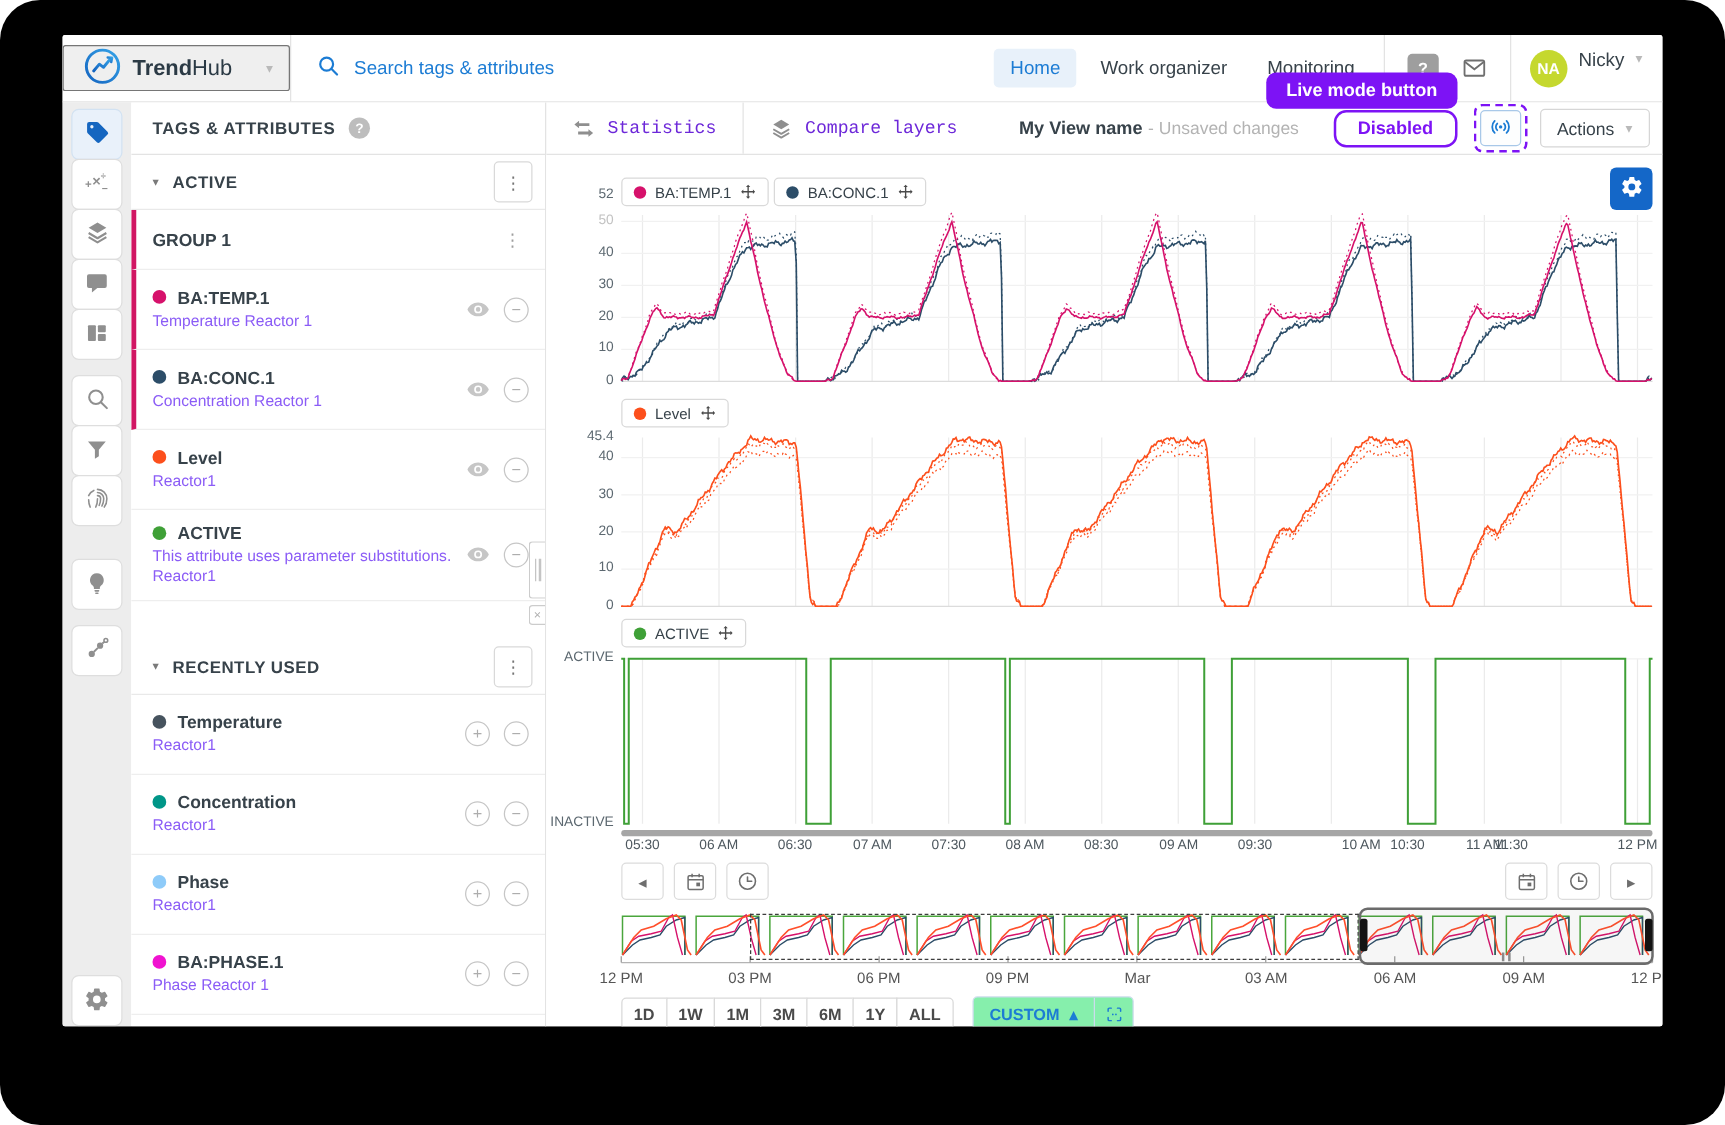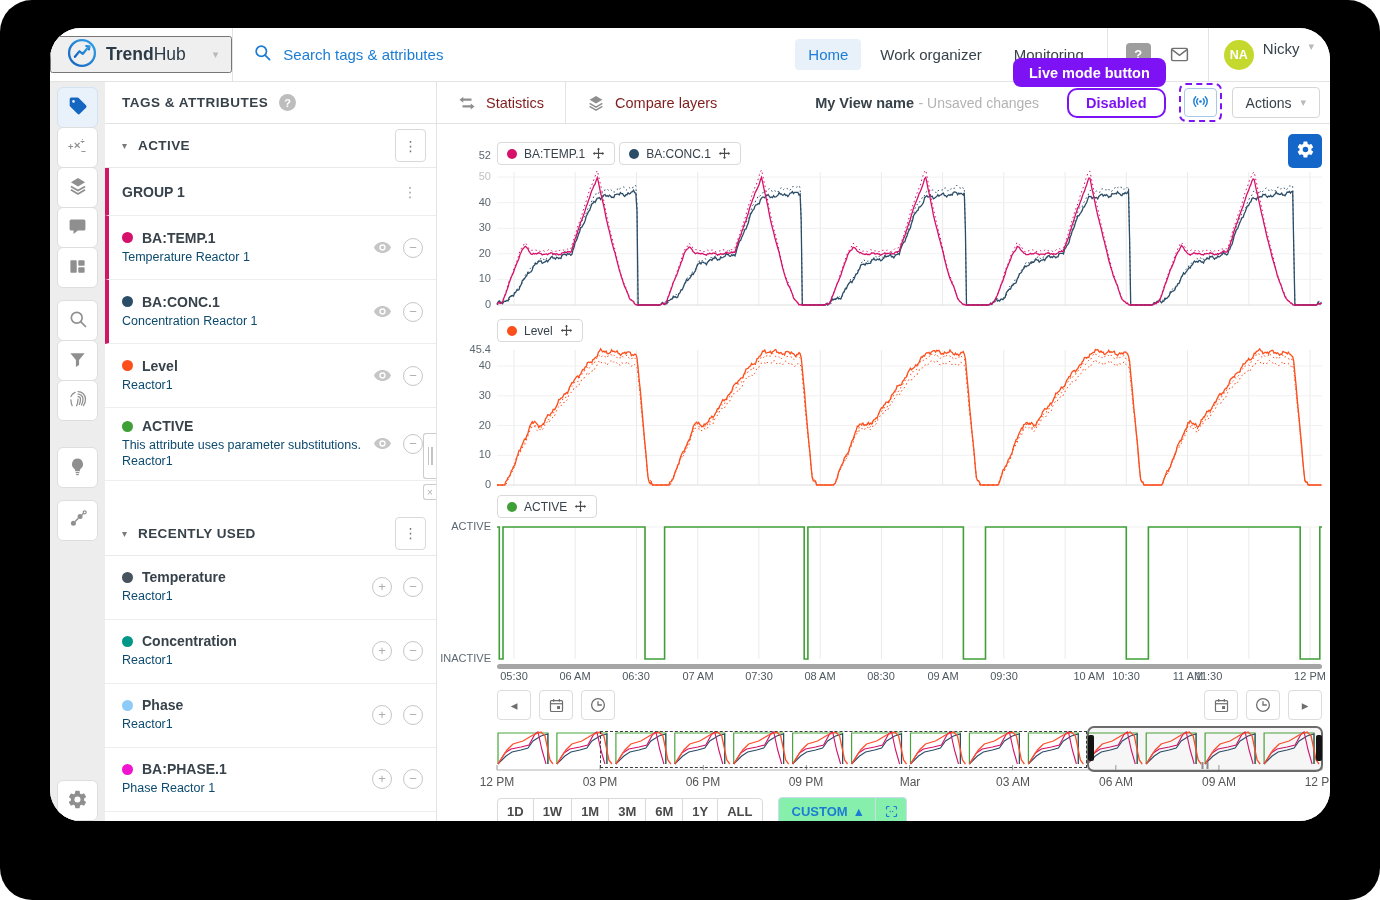--- a/index.html
+++ b/index.html
@@ -1,20 +1,20 @@
 <!DOCTYPE html>
 <html><head>
 <meta charset="utf-8">
 <style>
   *{box-sizing:border-box;margin:0;padding:0}
   html,body{width:1380px;height:900px;overflow:hidden;background:#fff;
     font-family:"Liberation Sans",sans-serif;color:#37424a}
   .frame{position:absolute;inset:0;background:#000;border-radius:32px}
   .app{position:absolute;left:50px;top:28px;width:1280px;height:793px;background:#fff;
-    border-radius:31px;overflow:hidden}
+    border-radius:2px;overflow:hidden}
   
   .topbar{height:54px;display:flex;align-items:center;border-bottom:1px solid #e3e3e3;background:#fff}
   .logo{display:flex;align-items:center;gap:9px;padding:0 12px 0 15px}
   .logo-text{font-size:17.5px;color:#2b3a45}
   .logo-text b{font-weight:bold}
   .caret{color:#b9b9b9;font-size:11px}
   .logo .caret{margin-left:18px}
   .vdiv{width:1px;align-self:stretch;background:#e3e3e3}
   .search{flex:1;display:flex;align-items:center;gap:11px;padding-left:20px;color:#1c7cd4}
   .search input{border:0;outline:0;font-size:15px;color:#1c7cd4;width:340px;background:transparent;font-family:inherit}
@@ -51,37 +51,37 @@
     font-size:14px;display:flex;align-items:center;justify-content:center;cursor:pointer}
   .row{border-bottom:1px solid #eee;padding:10px 13px 10px 17px;display:flex;align-items:center}
   .row.grouped{border-left:4px solid #d11663;padding-left:13px}
   .group-head{min-height:48px}
   .group-title{font-size:14px;font-weight:bold;color:#37424a;flex:1}
   .kebab{color:#9e9e9e;font-size:14px;background:none;border:0;cursor:pointer;padding:0 6px}
   .tag-row{min-height:64px}
   .tag-main{flex:1;min-width:0}
   .tag-name{display:flex;align-items:center;gap:9px;font-size:14px;font-weight:600;color:#37424a}
   .dot{width:11px;height:11px;border-radius:50%;flex:none}
-  .tag-desc{font-size:12.5px;color:#0c4a6e;margin-top:3px;line-height:1.3}
+  .tag-desc{font-size:12.5px;color:#8b5cf6;margin-top:3px;line-height:1.3}
   .tag-ctrl{display:flex;align-items:center;gap:11px;color:#c6c6c6}
   .eye{display:flex;color:#c6c6c6;background:none;border:0;cursor:pointer}
   .cbtn{width:20px;height:20px;border:1.5px solid #c6c6c6;border-radius:50%;color:#adadad;font-size:13px;
     line-height:16px;text-align:center;background:#fff;cursor:pointer;flex:none}
   .sec-gap{height:31px}
   .resize-grip{position:absolute;right:0;top:351px;width:13px;z-index:5}
   .grip1{height:46px;border:1px solid #ccc;border-right:0;border-radius:3px 0 0 3px;background:#fff;
     display:flex;align-items:center;justify-content:center;gap:2px;cursor:col-resize}
   .grip1 i{width:1.5px;height:18px;background:#c4c4c4;display:block}
   .grip2{height:16px;margin-top:5px;border:1px solid #ccc;border-right:0;border-radius:3px 0 0 3px;background:#fff;
     color:#b0b0b0;font-size:10px;display:flex;align-items:center;justify-content:center;cursor:pointer}
   
   .main{flex:1;display:flex;flex-direction:column;min-width:0}
   .main-header{height:42px;border-bottom:1px solid #e3e3e3;display:flex;align-items:center;background:#fff}
   .hdr-btn{display:flex;align-items:center;gap:10px;padding:0 21px;height:42px;background:none;border:0;
-    font-size:14.5px;color:#7f1d1d;cursor:pointer;font-family:Liberation Sans, sans-serif}
+    font-size:14.5px;color:#6d28d9;cursor:pointer;font-family:Liberation Mono, monospace}
   .hdr-btn .ic{color:#8f8f8f;display:flex}
   .spacer{flex:1}
   .view-name{white-space:nowrap;margin-right:28px}
   .vn{font-weight:bold;font-size:14.5px;color:#37424a}
   .vs{color:#b3b3b3;font-size:14px}
   .disabled-badge{border:2px solid #7d13f5;color:#7d13f5;font-weight:bold;font-size:14.5px;padding:5px 17px;
     border-radius:10px;margin-right:13px;background:#fff;white-space:nowrap}
   .live-wrap{border:2px dashed #7d13f5;border-radius:7px;padding:3px;margin-right:10px}
   .live-btn{width:33px;height:29px;border:1px solid #a8c8e8;background:#fdfefe;border-radius:4px;color:#1c7cd4;
     display:flex;align-items:center;justify-content:center;cursor:pointer}

